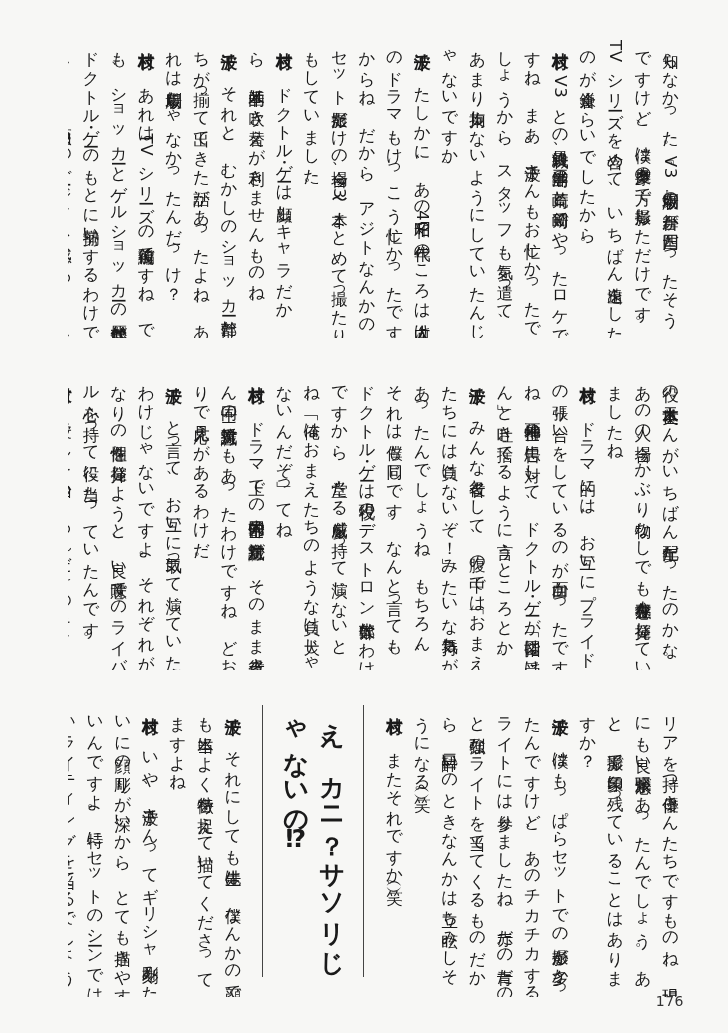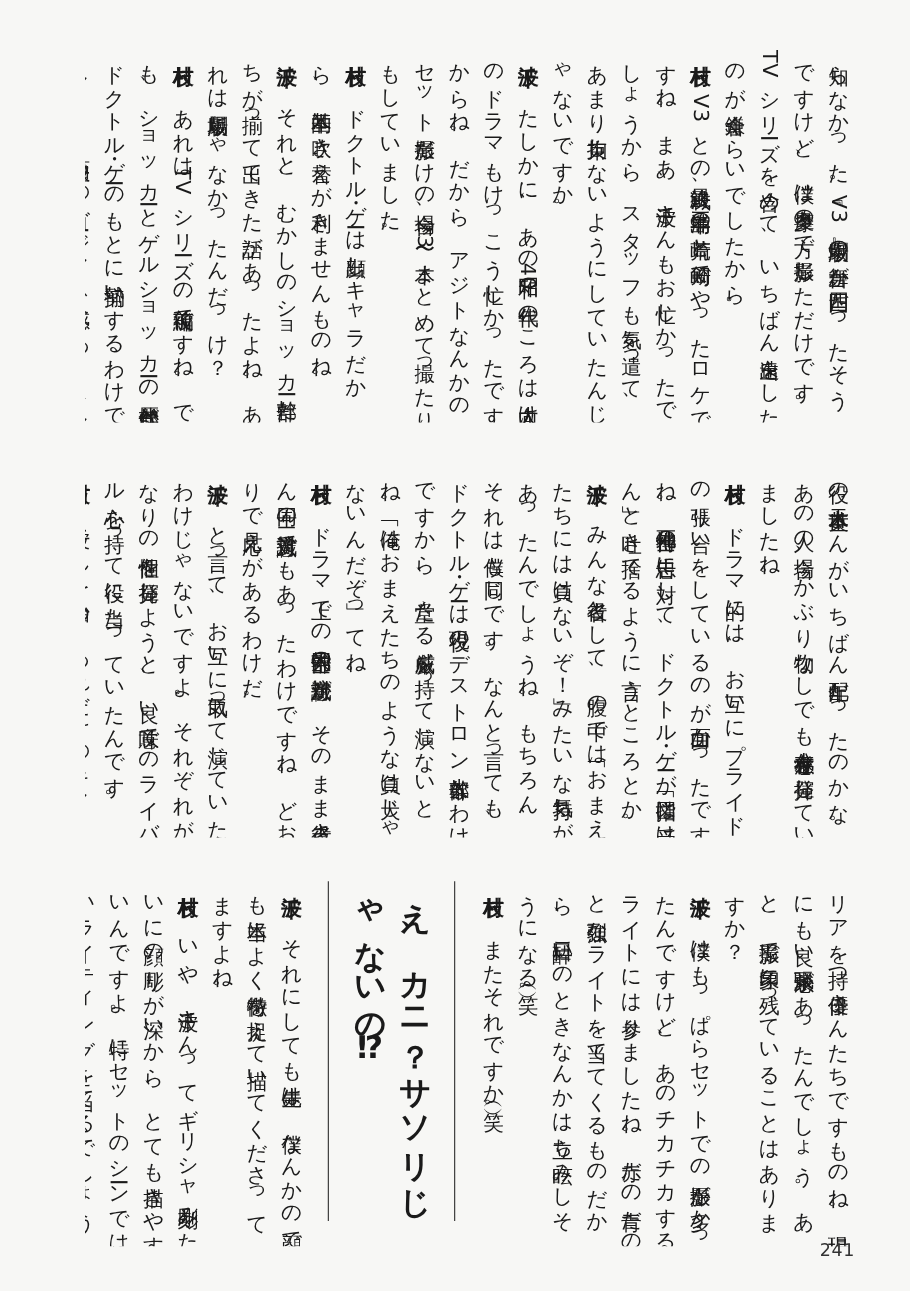--- a/index.html
+++ b/index.html
@@ -62,14 +62,14 @@
     <div class="heading-block">
       <span>え、カニ？サソリじゃないの⁉</span>
     </div>
 
     <p class="para"><span class="spk">千波</span>　<span>それにしても先生は、僕なんかの顔でも本当によく特徴を捉えて描いてくださってますよね。</span></p>
     <p class="para"><span class="spk">村枝</span>　<span>いや、千波さんってギリシャ彫刻みたいに顔の彫りが深いから、とても描きやすいんですよ。特にセットのシーンでは強いライティングを当てるでしょう、すると顔の陰影がものすごくクッキリ出る。</span></p>
     
     
   </div>
 
-  <div class="page-number">241</div>
+  <div class="page-number">176</div>
 </div>
 
 </body></html>

